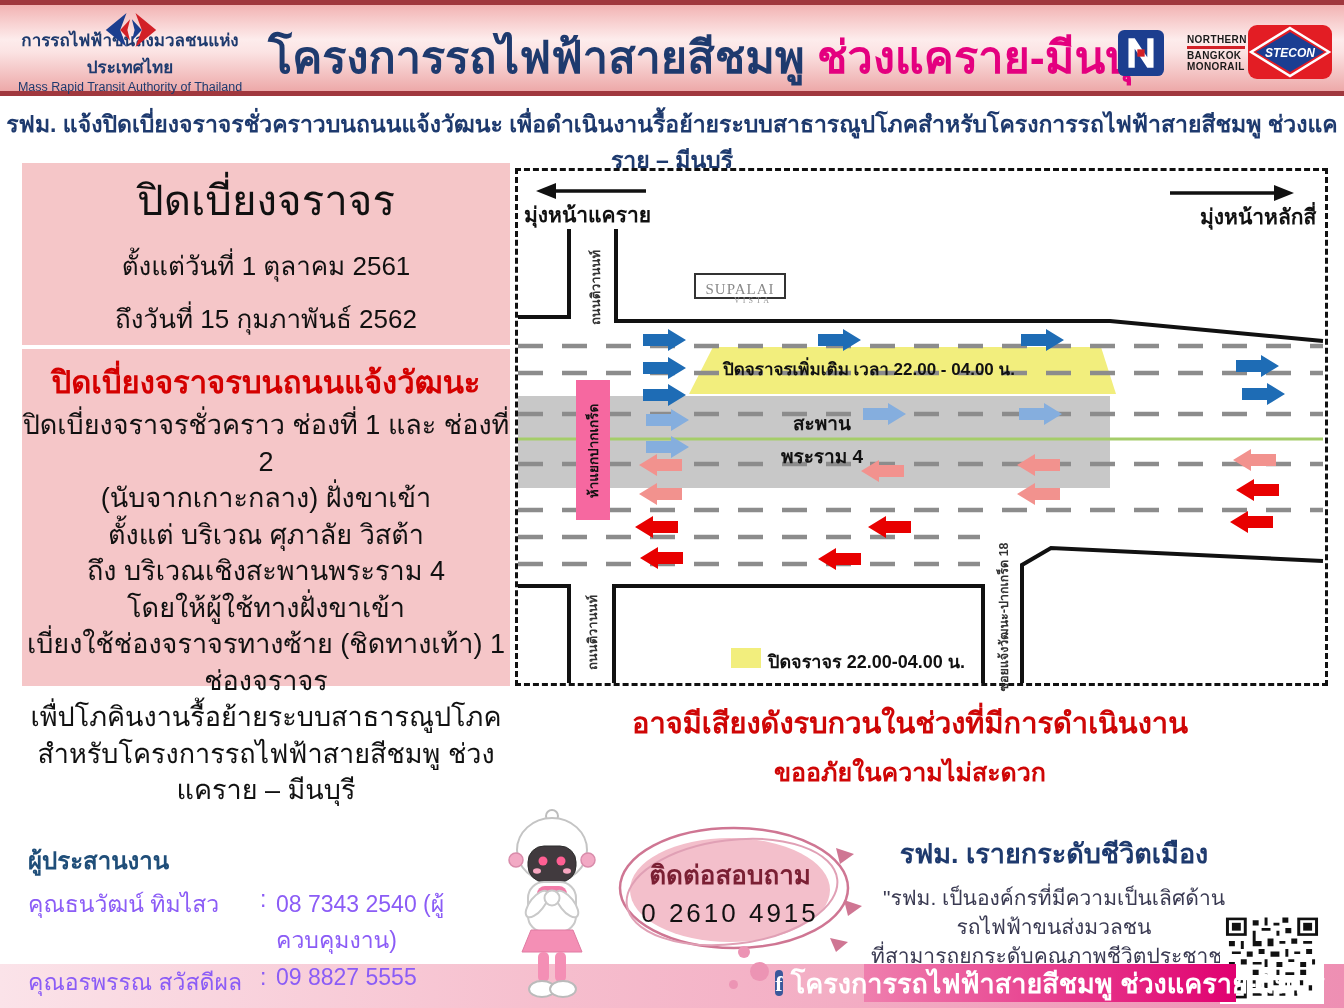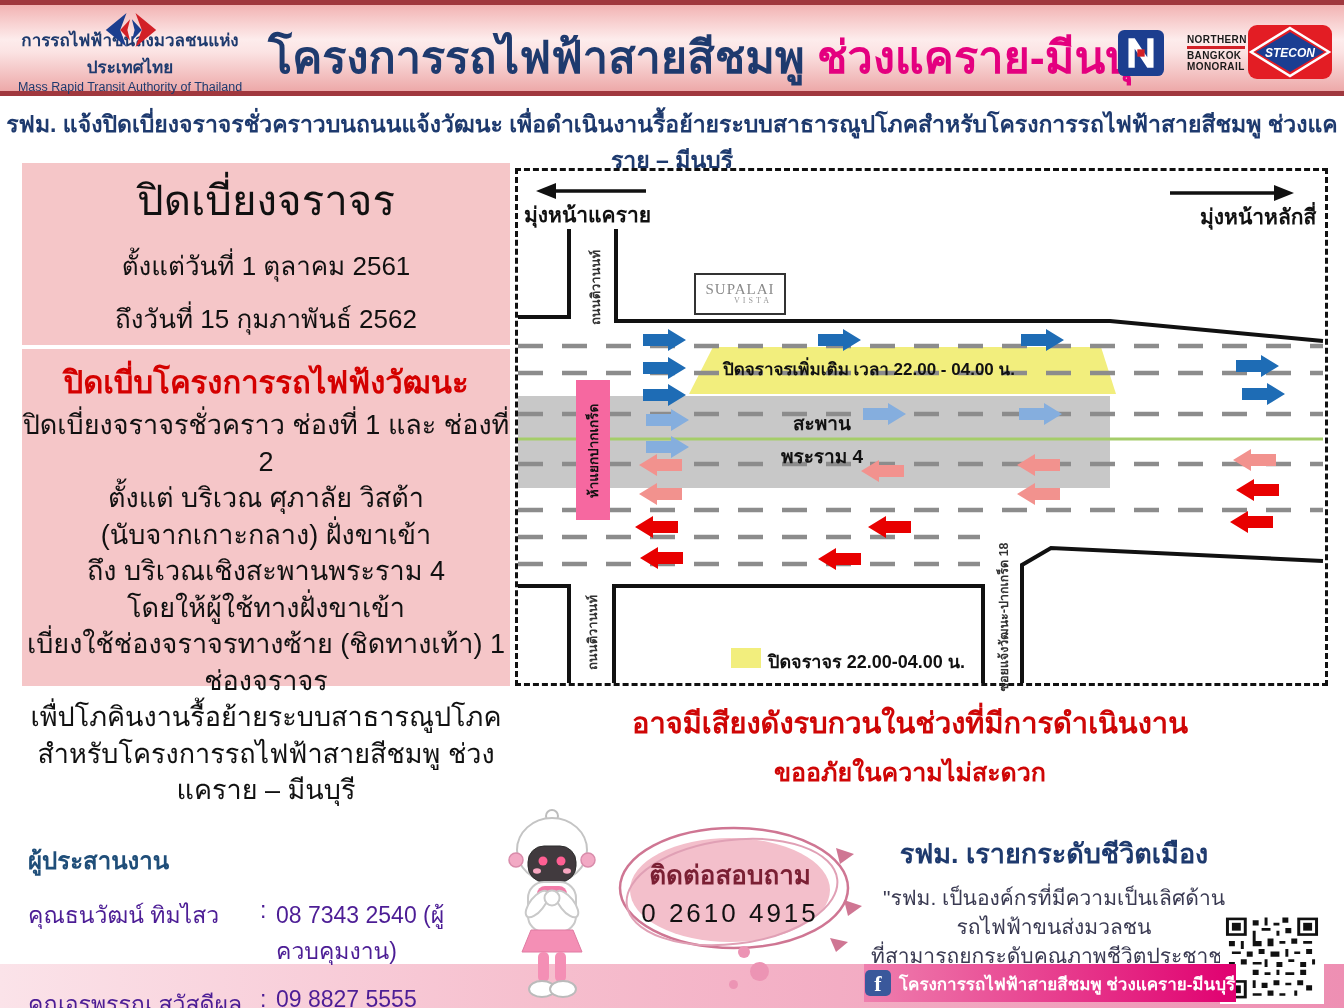--- a/index.html
+++ b/index.html
@@ -39,53 +39,53 @@
   .panel1 .pline{font-size:26px;color:#111;margin-top:12px}
   .panel2{left:22px;top:349px;width:488px;height:337px;padding-top:8px}
   .panel2-title{font-size:31px;font-weight:bold;color:var(--alert_red)}
   .panel2 .pline{font-size:27px;color:#111;line-height:36.5px}
 
   
   .diagram{left:515px;top:168px;width:813px;height:518px;border:3px dashed #111;background:#fff}
   .diagram svg.art{position:absolute;left:0;top:0;width:807px;height:512px}
   .dlabel{position:absolute;font-weight:bold;color:#111;white-space:nowrap}
   .rot{transform:rotate(-90deg);text-align:center;white-space:nowrap}
-  .supalai{position:absolute;left:176px;top:102px;width:92px;height:42px;background:#fff;border:2px solid #333;
+  .supalai{position:absolute;left:176px;top:102px;width:92px;height:26px;background:#fff;border:2px solid #333;
     text-align:center;padding-top:5px;color:#8a8a8a;font-family:"Liberation Serif",serif}
   .supalai .s1{font-size:15px;letter-spacing:1px}
   .supalai .s2{display:block;font-size:8px;letter-spacing:3px;margin-top:-2px;padding-left:26px;color:#9a9a9a}
   .legend-swatch{position:absolute;left:213px;top:477px;width:30px;height:20px;background:var(--closure_yellow)}
   .arr-b{fill:var(--arrow_blue)} .arr-lb{fill:var(--arrow_lightblue)}
   .arr-s{fill:var(--arrow_salmon)} .arr-r{fill:var(--arrow_red)}
 
   
   .notice1{left:490px;top:700px;width:840px;text-align:center;font-size:29px;font-weight:bold;color:#cf0606}
   .notice2{left:490px;top:752px;width:840px;text-align:center;font-size:25px;font-weight:bold;color:#cf0606}
 
   
   .band{left:0;bottom:0;width:1344px;height:44px;
     background:linear-gradient(90deg,#fbe3e9 0%,#f6bfce 40%,#ee8fb3 100%)}
   .contact{left:28px;top:841px;width:470px}
   .contact-h{font-size:24px;font-weight:bold;color:var(--contact_blue)}
-  .contact-row{display:grid;grid-template-columns:232px 16px auto;font-size:23px;color:#4c1d95;margin-top:17px}
+  .contact-row{display:grid;grid-template-columns:232px 16px auto;font-size:23px;color:#8b5cf6;margin-top:6px}
   .mascot{left:487px;top:806px;width:130px;height:200px}
   .bubble{left:612px;top:818px;width:252px;height:152px}
   .bubble-label{position:absolute;left:0;top:36px;width:236px;text-align:center;font-size:26px;font-weight:bold;color:#7a1f33}
   .bubble-phone{position:absolute;left:0;top:80px;width:236px;text-align:center;font-size:26px;color:#111;letter-spacing:3px}
   .dot{position:absolute;border-radius:50%;background:#ec94b4}
   .slogan{left:868px;top:832px;width:372px;text-align:center}
   .slogan-title{font-size:27px;font-weight:bold;color:var(--title_navy)}
   .slogan q, .slogan .qline{display:block;font-size:21px;color:#3a3a52;line-height:29px}
   .slogan .qline:first-of-type{margin-top:8px}
   .qr{left:1220px;top:912px;width:104px;height:92px;background:#fff;padding:3px}
   .fbbar{left:864px;top:964px;width:372px;height:38px;display:flex;align-items:center;justify-content:center;gap:8px;
     background:linear-gradient(90deg,#ef7fae 0%,var(--facebook_magenta) 100%)}
   .fbicon{width:26px;height:26px;border-radius:5px;background:#3a589b;color:#fff;font-weight:bold;
     font-size:22px;text-align:center;line-height:27px;font-family:"Liberation Serif",serif}
-  .fbtext{color:#fff;font-size:17px;font-weight:600;white-space:nowrap}
+  .fbtext{color:#fff;font-size:27px;font-weight:600;white-space:nowrap}
 </style>
 </head>
 <body>
 
 <div id="canvas">
 
   <div class="abs header">
     <div class="abs org-block">
       <svg class="abs" style="left:94px;top:4px" width="58" height="36" viewBox="0 0 64 40">
         <polygon points="27,1 4,20 27,39 20,20" fill="#1c3e8f"></polygon>
@@ -124,24 +124,24 @@
   <div class="abs subtitle">รฟม. แจ้งปิดเบี่ยงจราจรชั่วคราวบนถนนแจ้งวัฒนะ เพื่อดำเนินงานรื้อย้ายระบบสาธารณูปโภคสำหรับโครงการรถไฟฟ้าสายสีชมพู ช่วงแคราย – มีนบุรี</div>
 
   <div class="abs panel panel1">
     <div class="panel1-title">ปิดเบี่ยงจราจร</div>
     <div class="pline">ตั้งแต่วันที่ 1 ตุลาคม 2561</div>
     <div class="pline">ถึงวันที่ 15 กุมภาพันธ์ 2562</div>
     <div class="pline">เวลา 22.00 – 04.00 น.</div>
   </div>
 
   <div class="abs panel panel2">
-    <div class="panel2-title">ปิดเบี่บโครงการรถไฟฟ้งวัฒนะ</div>
+    <div class="panel2-title">ปิดเบี่ยงจราจรบนถนนแจ้งวัฒนะ</div>
     <div class="pline">ปิดเบี่ยงจราจรชั่วคราว ช่องที่ 1 และ ช่องที่ 2</div>
+    <div class="pline">(นับจากเกาะกลาง) ฝั่งขาเข้า</div>
     <div class="pline">ตั้งแต่ บริเวณ ศุภาลัย วิสต้า</div>
-    <div class="pline">(นับจากเกาะกลาง) ฝั่งขาเข้า</div>
     <div class="pline">ถึง บริเวณเชิงสะพานพระราม 4</div>
     <div class="pline">โดยให้ผู้ใช้ทางฝั่งขาเข้า</div>
     <div class="pline">เบี่ยงใช้ช่องจราจรทางซ้าย (ชิดทางเท้า) 1 ช่องจราจร</div>
     <div class="pline">เพื่ปโภคินงานรื้อย้ายระบบสาธารณูปโภค</div>
     <div class="pline">สำหรับโครงการรถไฟฟ้าสายสีชมพู ช่วงแคราย – มีนบุรี</div>
   </div>
 
   <div class="abs diagram">
     <svg class="art" viewBox="0 0 807 512" preserveAspectRatio="none">
 

